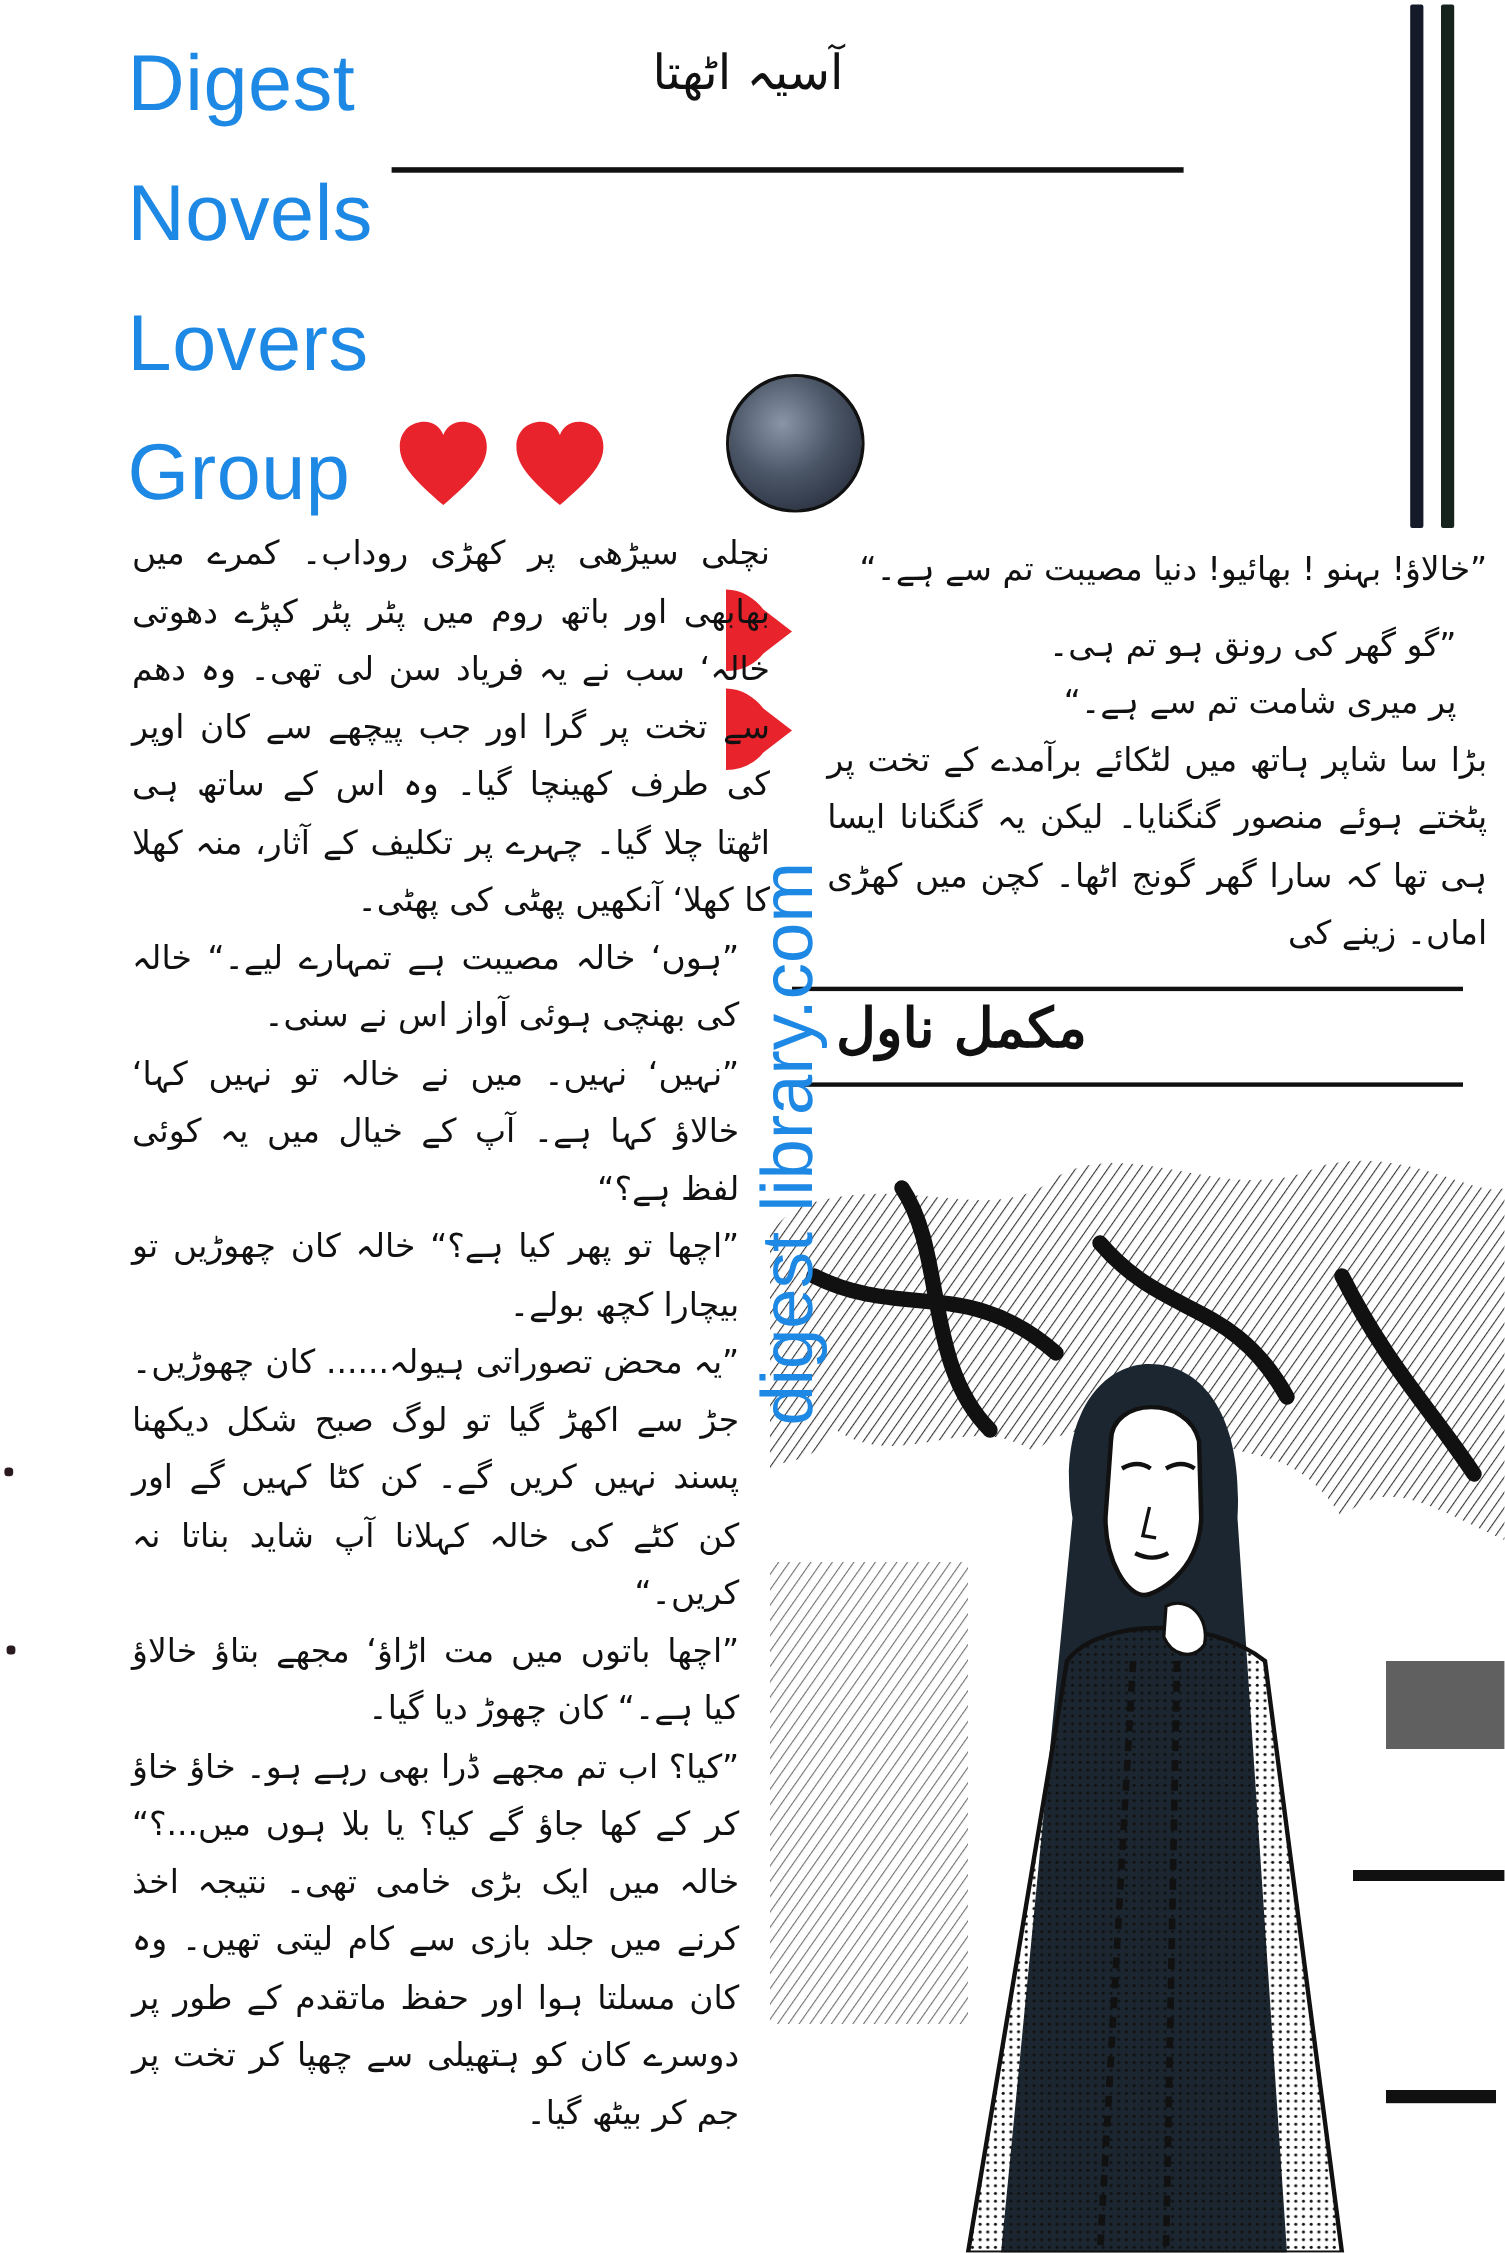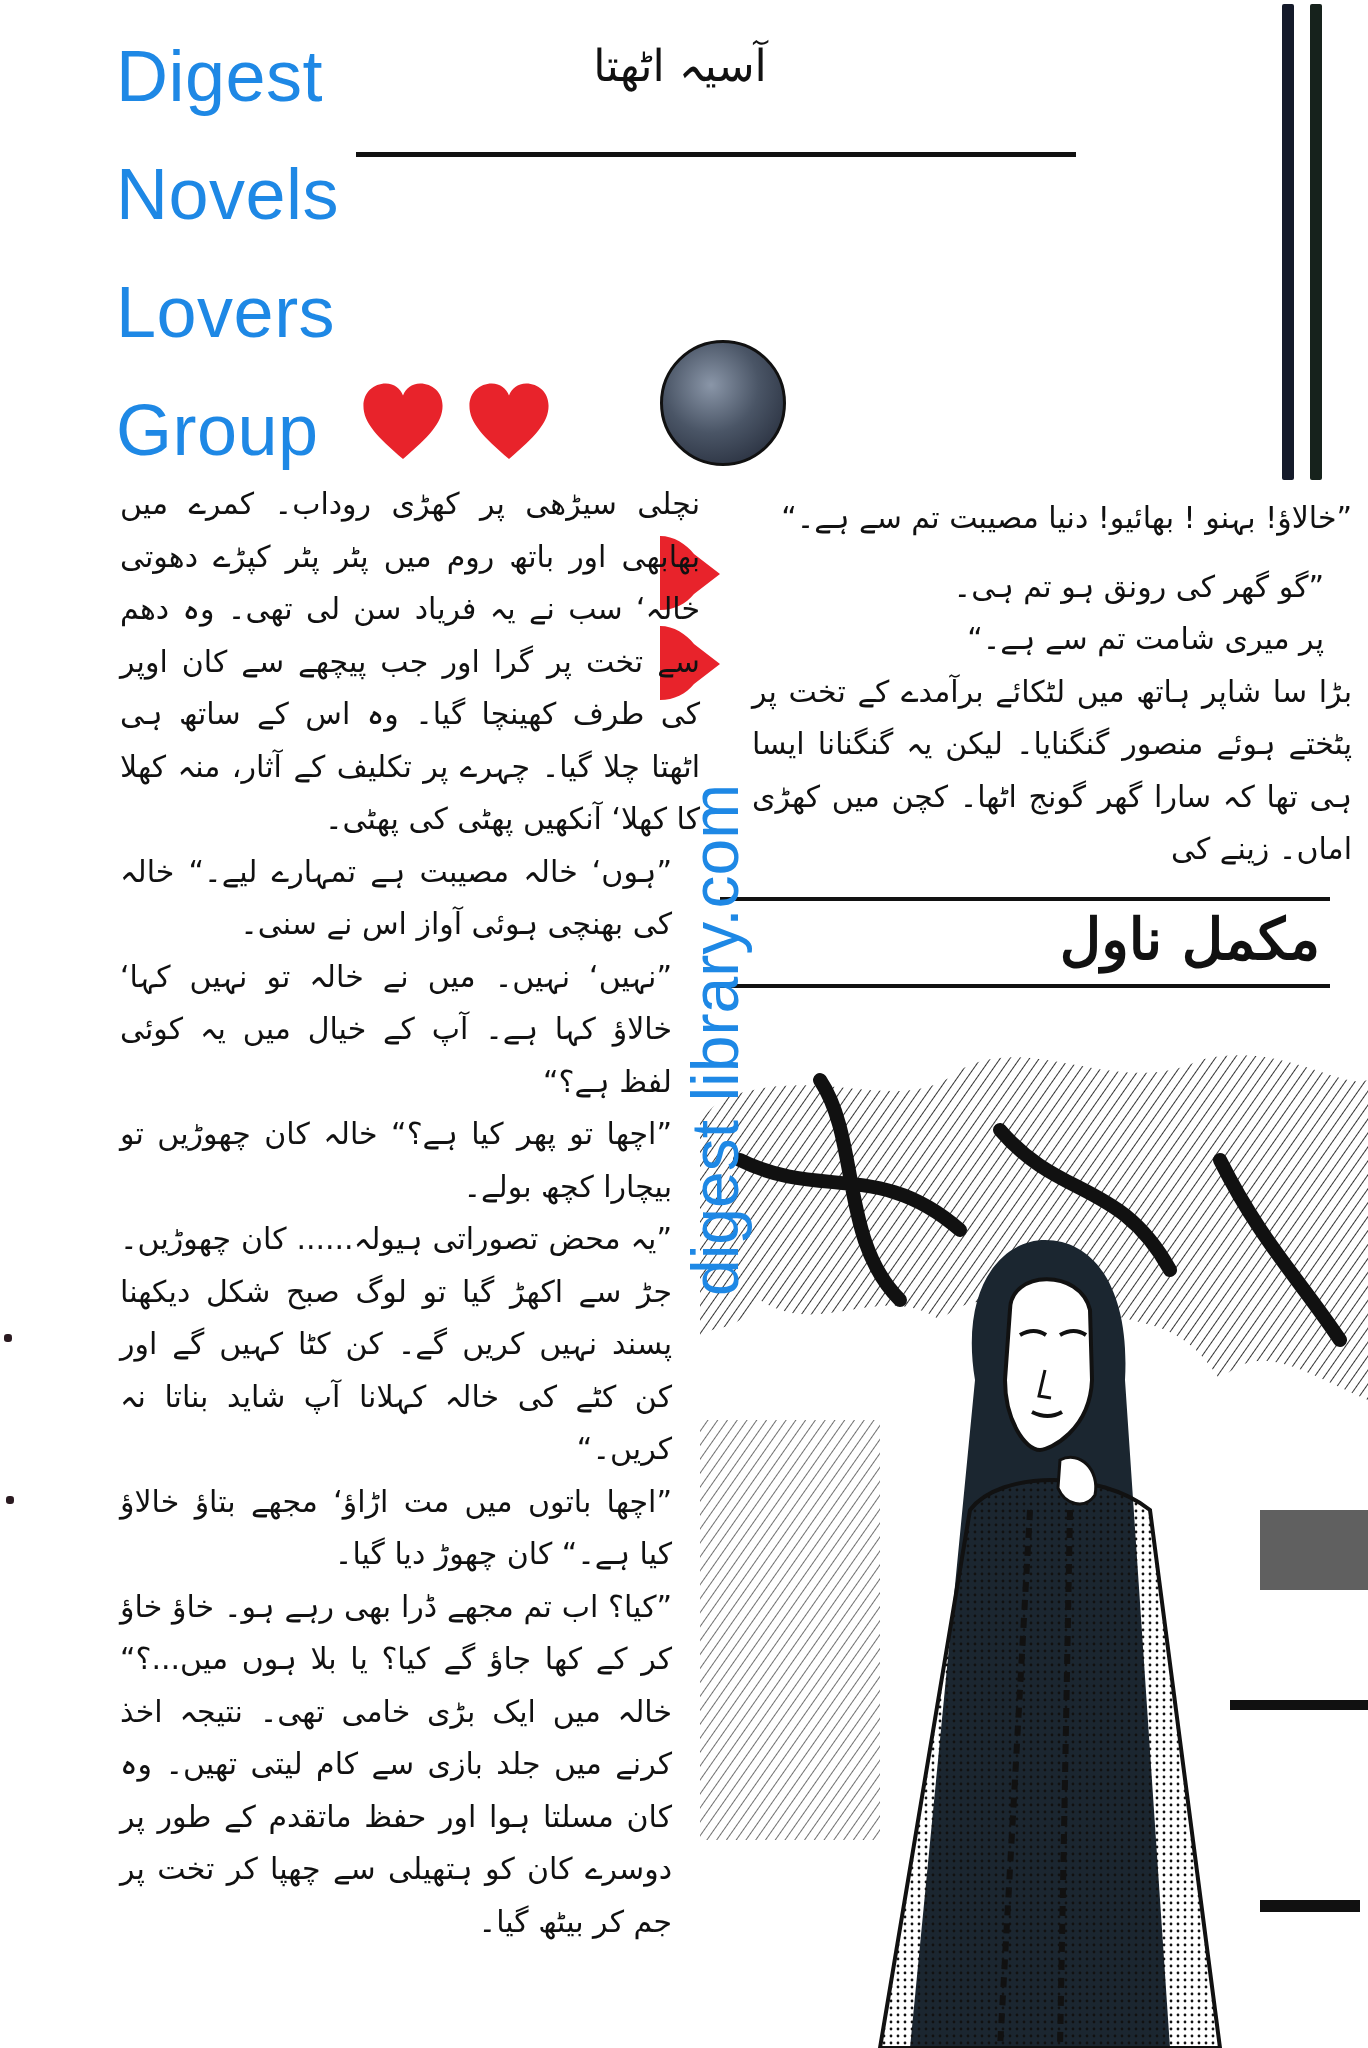--- a/index.html
+++ b/index.html
@@ -50,22 +50,22 @@
     position: absolute; direction: rtl; text-align: justify;
     font-family: "DejaVu Sans", sans-serif; font-size: 30px; line-height: 52.5px;
     color: #111;
   }
   .col p { margin: 0; }
   .col .indent { padding-right: 28px; }
 
   
   .section-label {
     position: absolute; left: 760px; top: 905px; width: 560px; height: 70px;
-    text-align: right; direction: rtl;
-    font-family: "DejaVu Serif", serif; font-size: 57px; font-weight: bold;
+    text-align: left; direction: rtl;
+    font-family: "DejaVu Serif", serif; font-size: 50px; font-weight: bold;
   }
 
   
   .illustration {
     position: absolute; left: 700px; top: 1040px; width: 668px; height: 1008px; overflow: hidden;
   }
 
   
   .watermark {
     position: absolute; left: 682px; top: 1296px;

